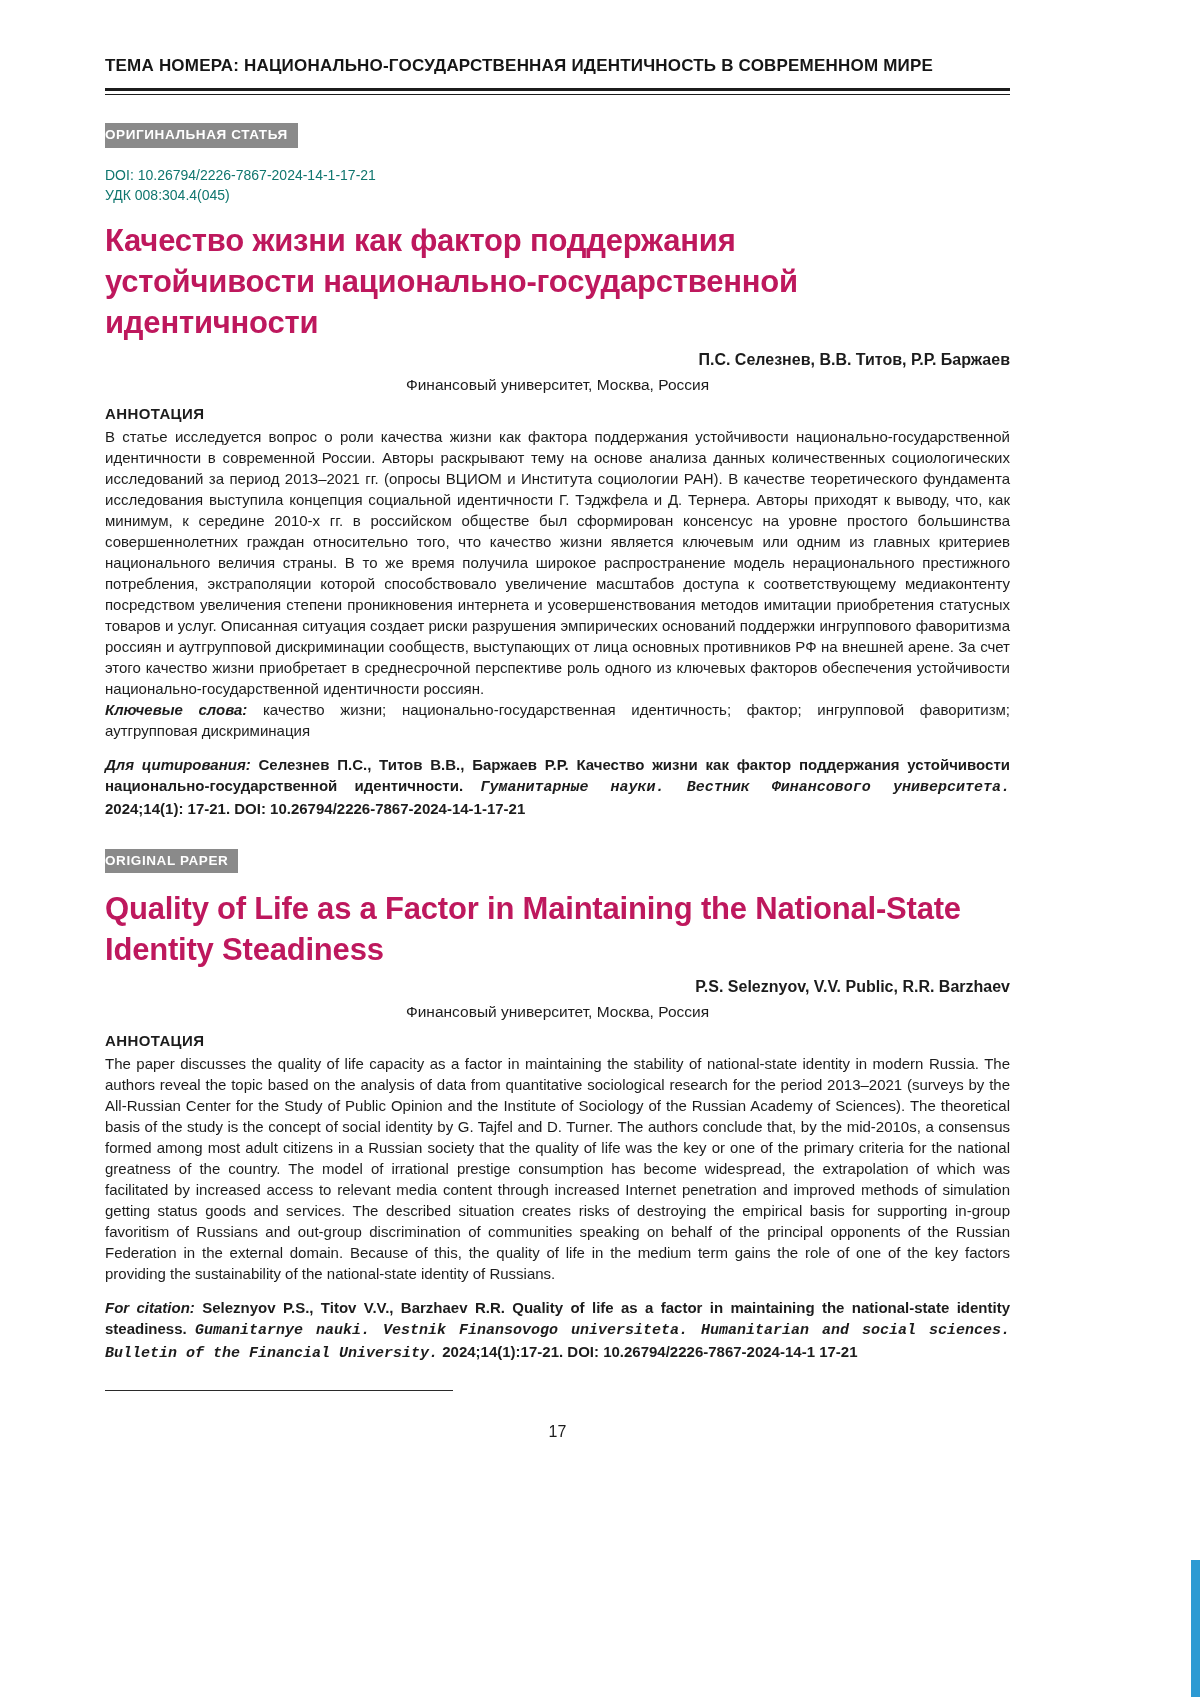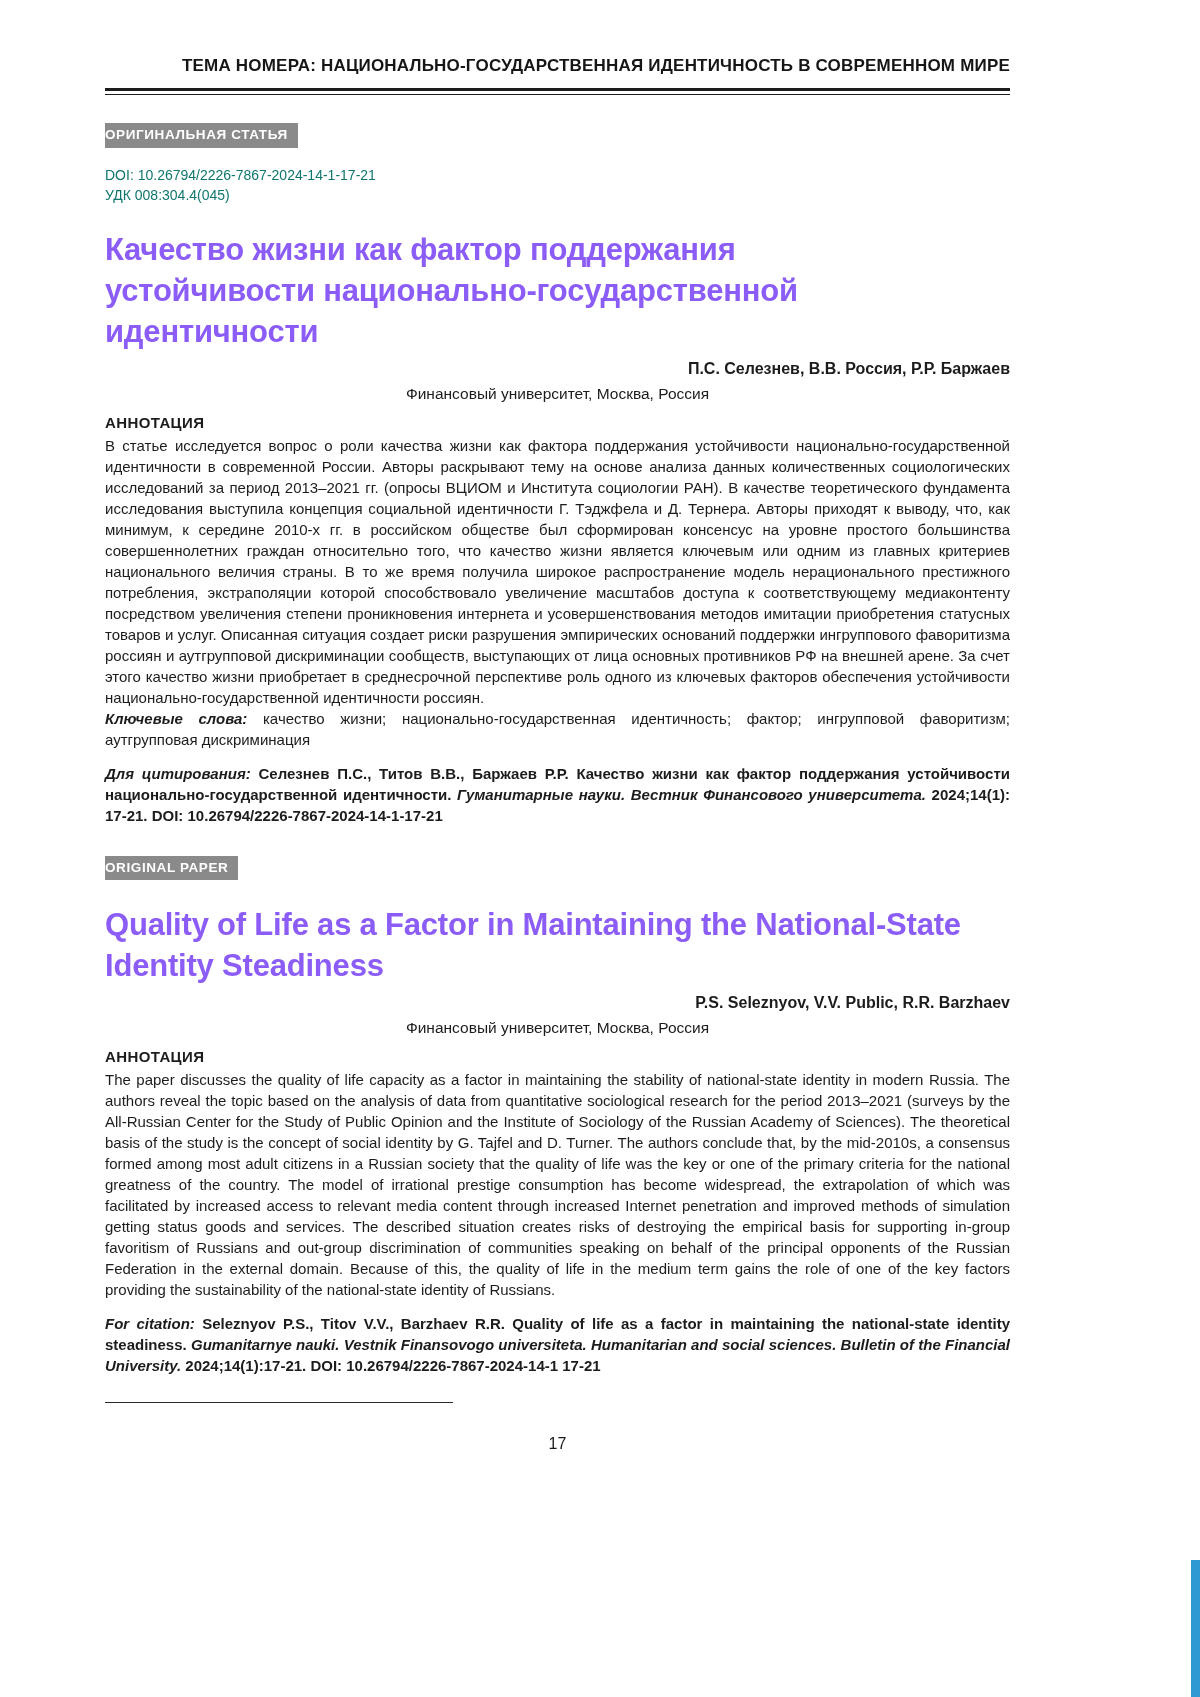--- a/index.html
+++ b/index.html
@@ -13,21 +13,21 @@
     color: #1c1c1c;
     font-family: "Liberation Sans", "DejaVu Sans", sans-serif;
     overflow: hidden;
   }
   .content { width: 905px; margin-left: 105px; }
 
   .running-head {
     padding-top: 56px;
     font-size: 17px;
     font-weight: 700;
-    text-align: right;
+    text-align: left;
     letter-spacing: 0.2px;
     color: #161616;
   }
   .header-rule {
     margin-top: 12px;
     height: 7px;
     border-top: 3px solid #1c1c1c;
     border-bottom: 1.5px solid #1c1c1c;
   }
 
@@ -41,45 +41,45 @@
     font-size: 13.5px;
     line-height: 13.5px;
     font-weight: 700;
     letter-spacing: 0.6px;
     padding: 5px 10px 6px 0;
   }
 
   .meta { margin-top: 17px; font-size: 14px; line-height: 20px; color: #0f766e; }
 
   .title {
-    margin-top: 24px;
+    margin-top: 15px;
     font-size: 31px;
     line-height: 41px;
     font-weight: 700;
     letter-spacing: -0.2px;
-    color: #8b5cf6;
+    color: #be185d;
   }
   .title-ru { max-width: 810px; }
 
   .authors { margin-top: 8px; text-align: right; font-weight: 700; font-size: 16px; }
   .affiliation { margin-top: 7px; text-align: center; font-size: 15.5px; }
 
   .abstract-label {
     margin-top: 11px;
     text-align: left;
     font-weight: 700;
     font-size: 15px;
     letter-spacing: 0.4px;
   }
   .abstract { margin-top: 4px; font-size: 15px; line-height: 21px; text-align: justify; }
   .keywords { font-size: 15px; line-height: 21px; text-align: justify; }
   .citation { margin-top: 13px; font-size: 15px; line-height: 21px; text-align: justify; font-weight: 700; }
 
   .bi { font-weight: 700; font-style: italic; }
-  .it { font-style: italic; }
+  .it { font-style: italic; font-family: Liberation Mono, monospace; }
 
   .footer-rule { margin-top: 26px; width: 348px; border-top: 1.5px solid #2a2a2a; }
   .copyright { margin-top: 8px; font-size: 15px; }
   .page-number { margin-top: 32px; text-align: center; font-size: 16px; }
 
   .accent-stripe {
     position: absolute;
     right: 0;
     bottom: 0;
     width: 9px;
@@ -98,21 +98,21 @@
 
     <section>
       <div class="badge-row first">
         <span class="badge">ОРИГИНАЛЬНАЯ СТАТЬЯ</span>
       </div>
       <div class="meta">
         <div>DOI: 10.26794/2226-7867-2024-14-1-17-21</div>
         <div>УДК 008:304.4(045)</div>
       </div>
       <h1 class="title title-ru">Качество жизни как фактор поддержания устойчивости национально-государственной идентичности</h1>
-      <div class="authors">П.С. Селезнев, В.В. Россия, Р.Р. Баржаев</div>
+      <div class="authors">П.С. Селезнев, В.В. Титов, Р.Р. Баржаев</div>
       <div class="affiliation">Финансовый университет, Москва, Россия</div>
       <div class="abstract-label">АННОТАЦИЯ</div>
       <p class="abstract">В статье исследуется вопрос о роли качества жизни как фактора поддержания устойчивости национально-государственной идентичности в современной России. Авторы раскрывают тему на основе анализа данных количественных социологических исследований за период 2013–2021 гг. (опросы ВЦИОМ и Института социологии РАН). В качестве теоретического фундамента исследования выступила концепция социальной идентичности Г. Тэджфела и Д. Тернера. Авторы приходят к выводу, что, как минимум, к середине 2010-х гг. в российском обществе был сформирован консенсус на уровне простого большинства совершеннолетних граждан относительно того, что качество жизни является ключевым или одним из главных критериев национального величия страны. В то же время получила широкое распространение модель нерационального престижного потребления, экстраполяции которой способствовало увеличение масштабов доступа к соответствующему медиаконтенту посредством увеличения степени проникновения интернета и усовершенствования методов имитации приобретения статусных товаров и услуг. Описанная ситуация создает риски разрушения эмпирических оснований поддержки ингруппового фаворитизма россиян и аутгрупповой дискриминации сообществ, выступающих от лица основных противников РФ на внешней арене. За счет этого качество жизни приобретает в среднесрочной перспективе роль одного из ключевых факторов обеспечения устойчивости национально-государственной идентичности россиян.</p>
       <p class="keywords"><span class="bi">Ключевые слова:</span><span> качество жизни; национально-государственная идентичность; фактор; ингрупповой фаворитизм; аутгрупповая дискриминация</span></p>
       <p class="citation"><span class="bi">Для цитирования:</span><span> Селезнев П.С., Титов В.В., Баржаев Р.Р. Качество жизни как фактор поддержания устойчивости национально-государственной идентичности. </span><span class="it">Гуманитарные науки. Вестник Финансового университета.</span><span> 2024;14(1): 17-21. DOI: 10.26794/2226-7867-2024-14-1-17-21</span></p>
     </section>
 
     <section>
       <div class="badge-row second">
         <span class="badge">ORIGINAL PAPER</span>

